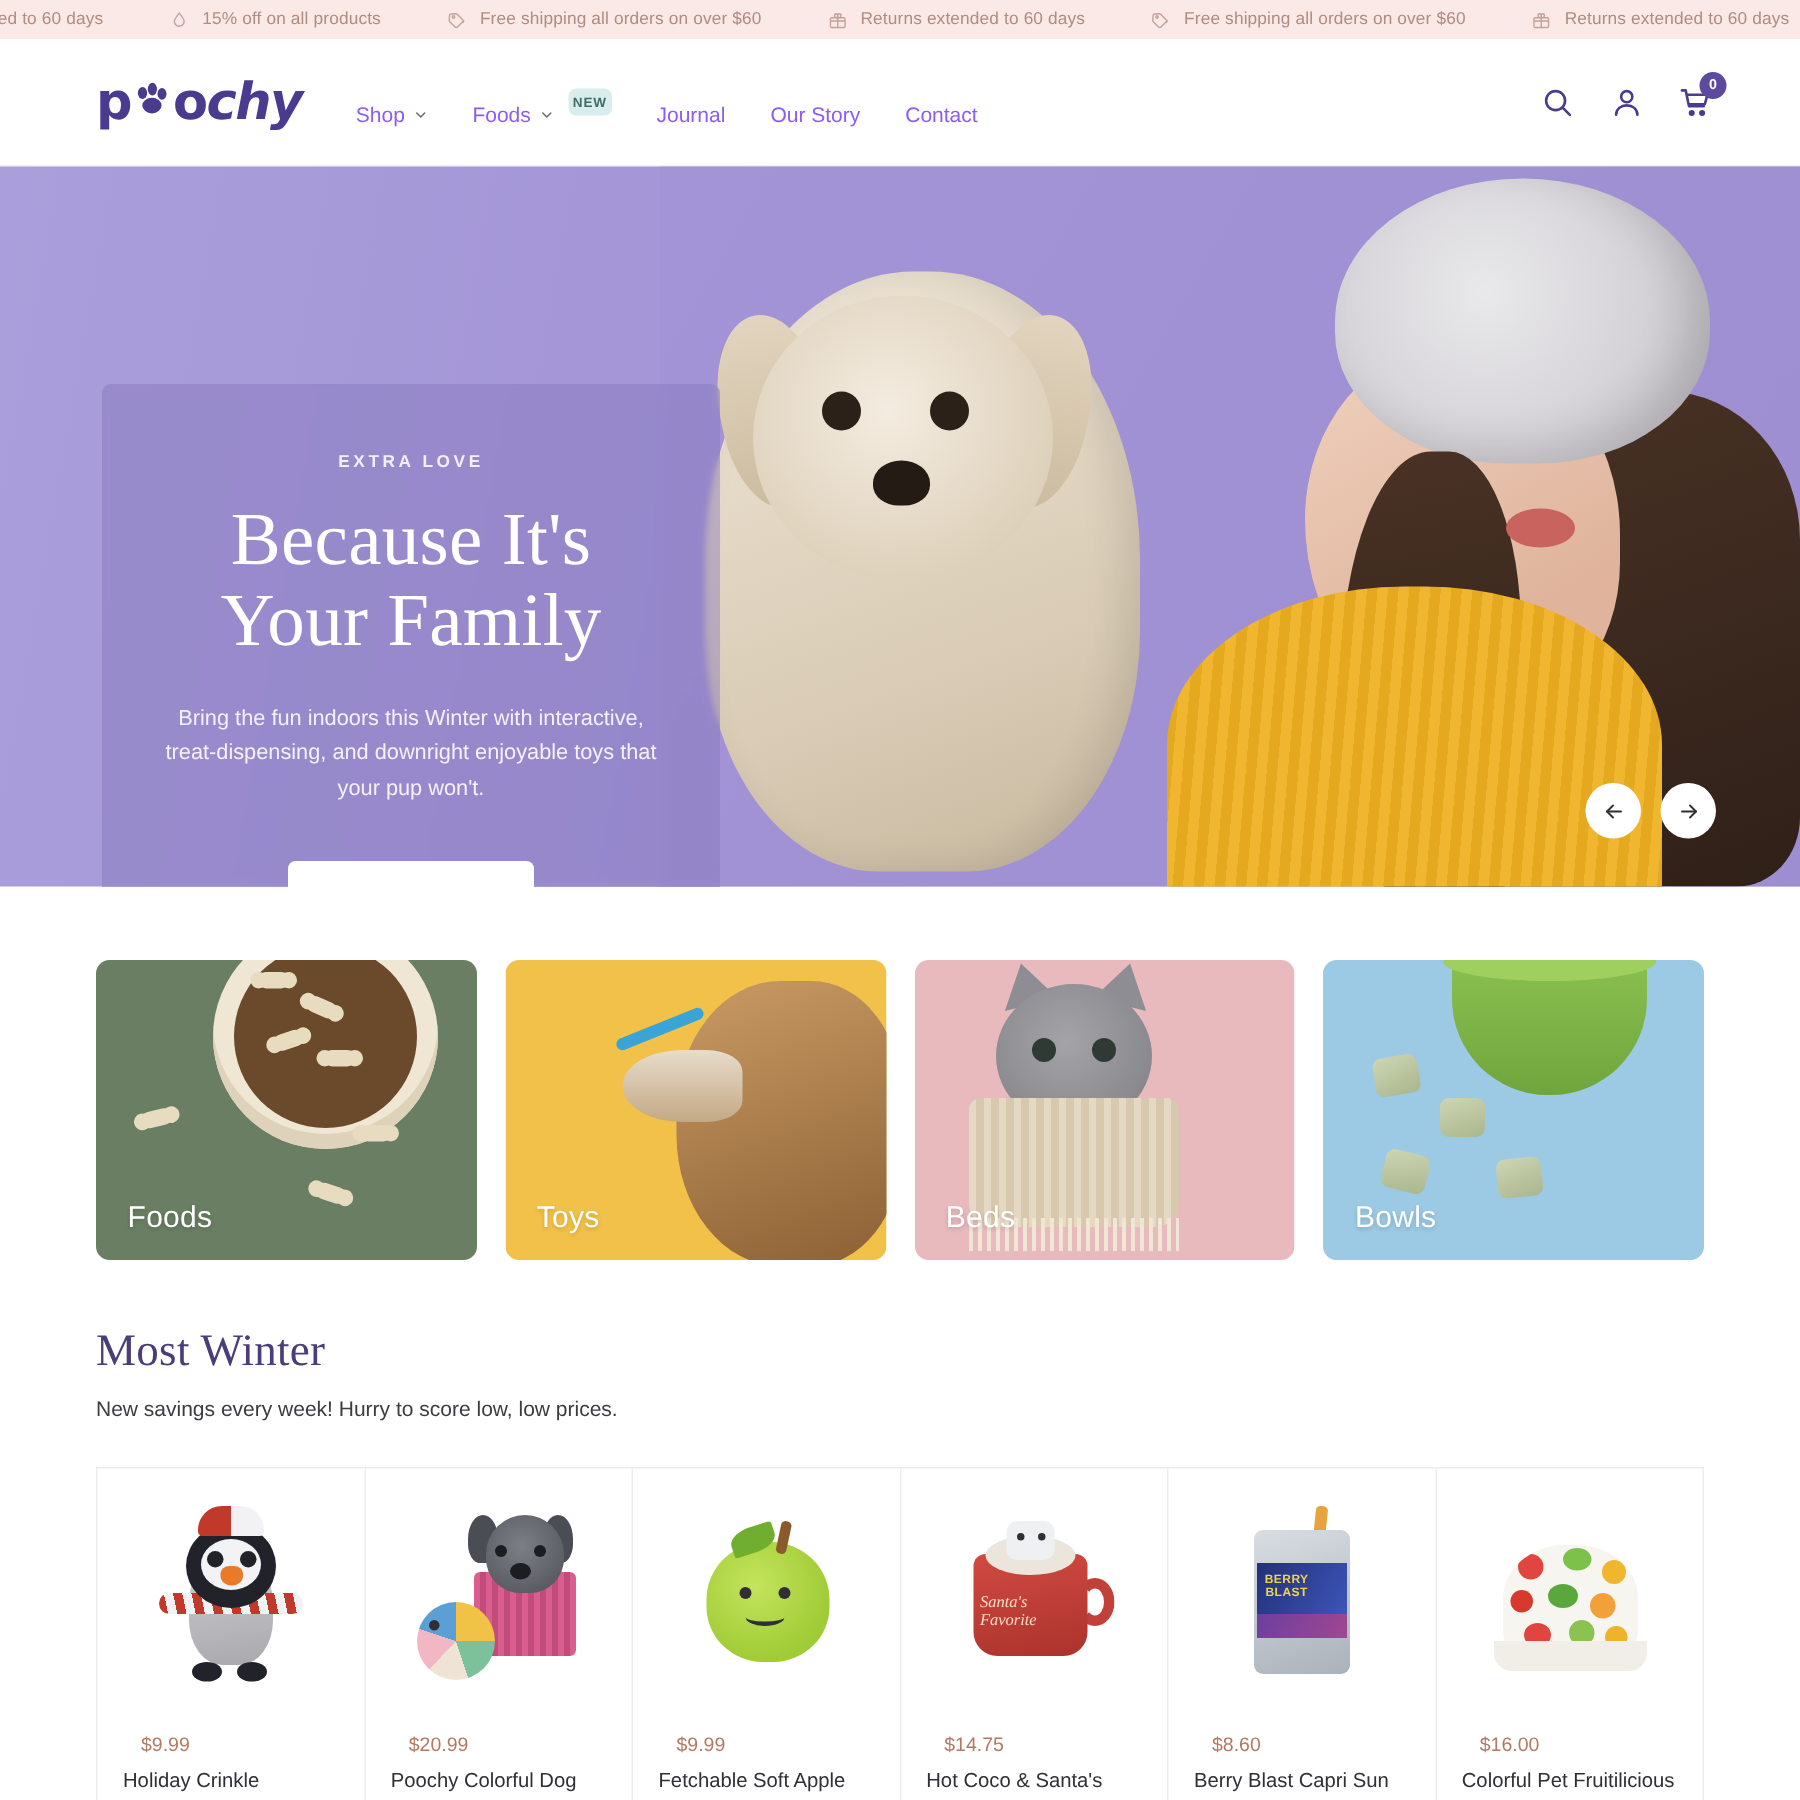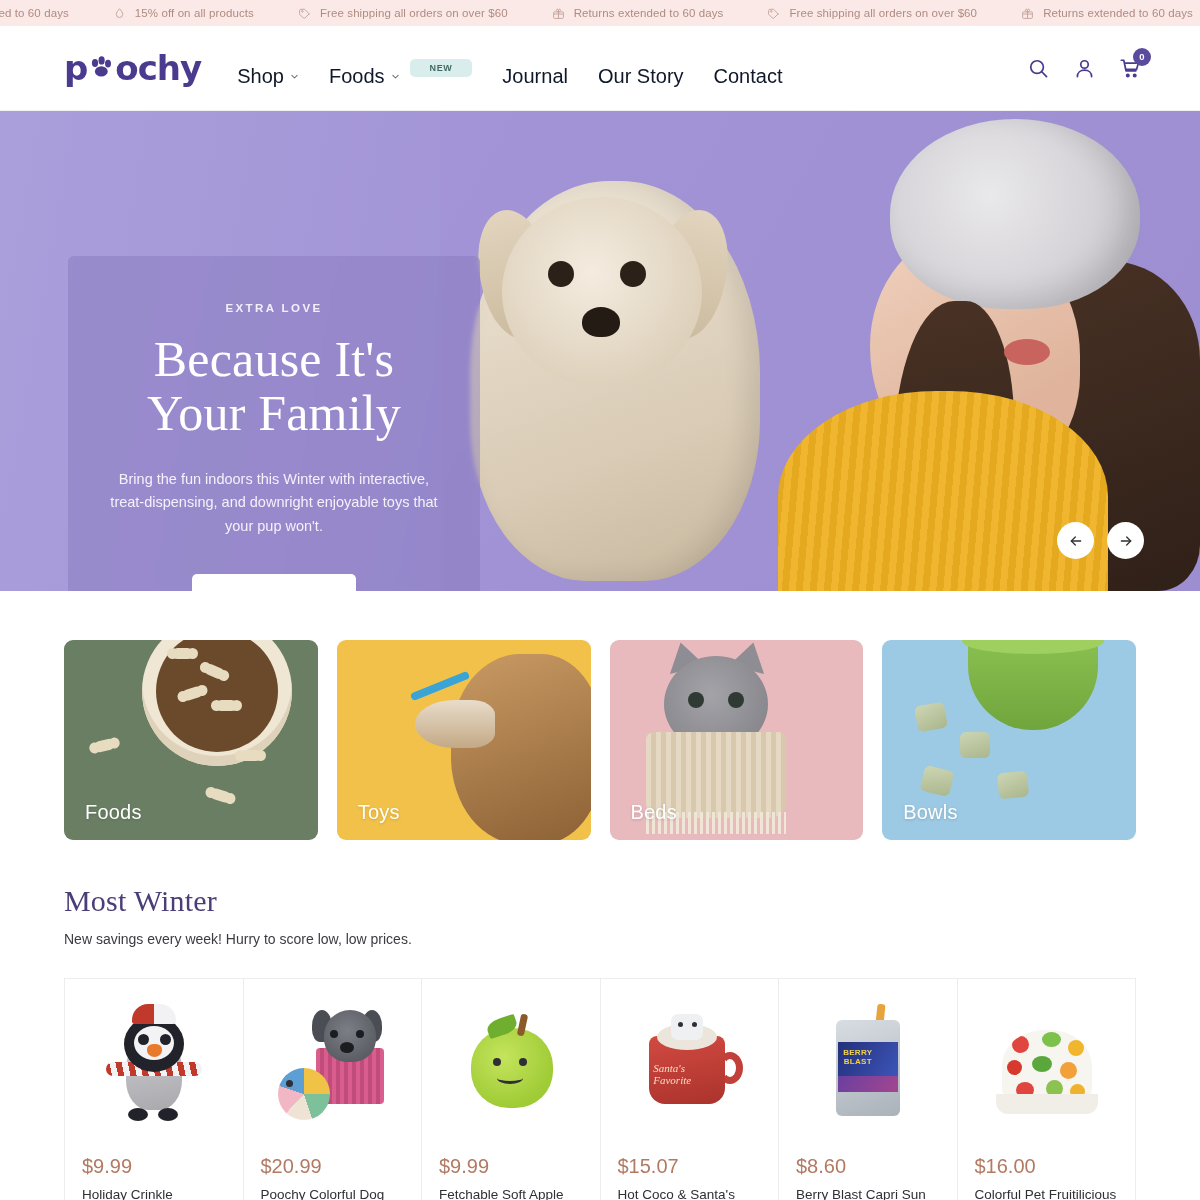--- a/index.html
+++ b/index.html
@@ -53,46 +53,46 @@
     font-weight: 700;
     font-size: 34px;
     color: #4b3b8f;
     letter-spacing: -1px;
     display: flex;
     align-items: center;
     line-height: 1;
     cursor: pointer;
   }
   .logo .paw { margin: 0 1px; display: inline-block; }
-  .logo .tail { }
+  .logo .tail { font-style: italic; }
 
   nav.main-nav {
     display: flex;
     align-items: center;
     gap: 30px;
     margin-left: 36px;
   }
   .nav-item {
     display: flex;
     align-items: center;
     gap: 6px;
-    font-size: 20px;
-    color: #0f172a;
+    font-size: 14px;
+    color: #8b5cf6;
     cursor: pointer;
     margin-top: 16px;
   }
   .chev { width: 9px; height: 9px; display: inline-block; opacity: .7; }
   .chev svg { display: block; }
   .badge-new {
     background: #d9eeec;
     color: #3f6b66;
     font-size: 9px;
     font-weight: 700;
     letter-spacing: .6px;
-    padding: 4px 20px;
+    padding: 4px 3px;
     border-radius: 5px;
     margin-left: -20px;
   }
 
   .header-actions {
     margin-left: auto;
     display: flex;
     align-items: center;
     gap: 23px;
   }
@@ -330,21 +330,21 @@
     flex-direction: column;
   }
   .p-card:last-child { border-right: 1px solid #ededf0; }
   .p-img {
     height: 138px;
     display: flex; align-items: center; justify-content: center;
     margin-bottom: 22px;
     position: relative;
   }
   .p-art { position: relative; width: 108px; height: 124px; }
-  .p-price { font-size: 20px; color: #b27a63; margin-bottom: 7px; }
+  .p-price { font-size: 13px; color: #b27a63; margin-bottom: 7px; margin-left: 12px; }
   .p-name { font-size: 13.5px; line-height: 1.43; color: #2f2f35; margin-bottom: 13px; }
 
   
   .pg-body { position:absolute; left: 26px; top: 34px; width: 56px; height: 74px; background: linear-gradient(170deg,#cfcfd2,#a8a8ad); border-radius: 44% 44% 40% 40%; }
   .pg-head { position:absolute; left: 24px; top: 14px; width: 60px; height: 56px; background:#22222a; border-radius:50%; }
   .pg-face { position:absolute; left: 34px; top: 24px; width: 40px; height: 34px; background:#f3f3f5; border-radius:50%; }
   .pg-eye { position:absolute; width: 11px; height: 11px; background:#22222a; border-radius:50%; top: 32px; }
   .pg-eye.l { left: 38px; } .pg-eye.r { left: 60px; }
   .pg-beak { position:absolute; left: 47px; top: 42px; width: 15px; height: 13px; background:#e87a2c; border-radius: 40% 40% 50% 50%; }
   .pg-hat { position:absolute; left: 32px; top: 2px; width: 44px; height: 20px; background: linear-gradient(90deg,#c0392b 50%,#f2f2f4 50%); border-radius: 16px 16px 3px 3px; }
@@ -684,21 +684,21 @@
       <div class="p-art">
         <div class="mg-handle"></div>
           <div class="mg-body"></div>
         <div class="mg-top"></div>
           <div class="mg-marsh"></div>
         <div class="mg-marsh-eye l"></div>
           <div class="mg-marsh-eye r"></div>
         <div class="mg-text">Santa's Favorite</div>
       </div>
     </div>
-    <div class="p-price">$15.07</div>
+    <div class="p-price">$14.75</div>
     <div class="p-name">Hot Coco &amp; Santa's Favorite Toy</div>
 
   </div>
 
   <div class="p-card">
     <div class="p-img">
       <div class="p-art">
         <div class="cs-straw"></div>
           <div class="cs-body"></div>
         <div class="cs-label"></div>

